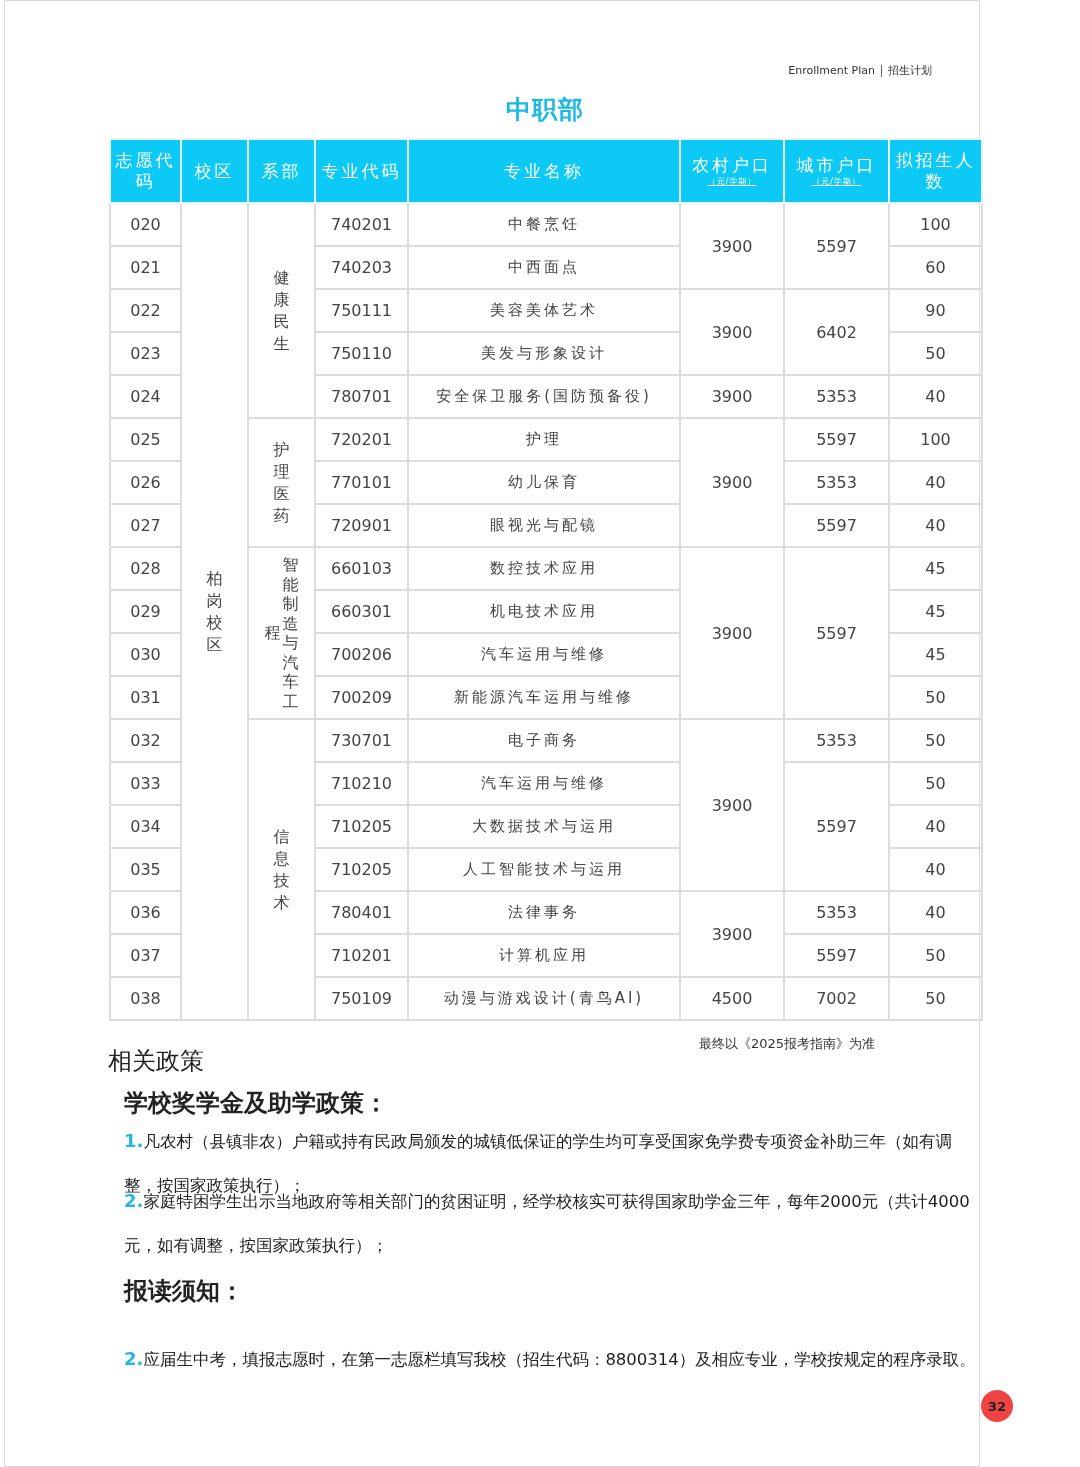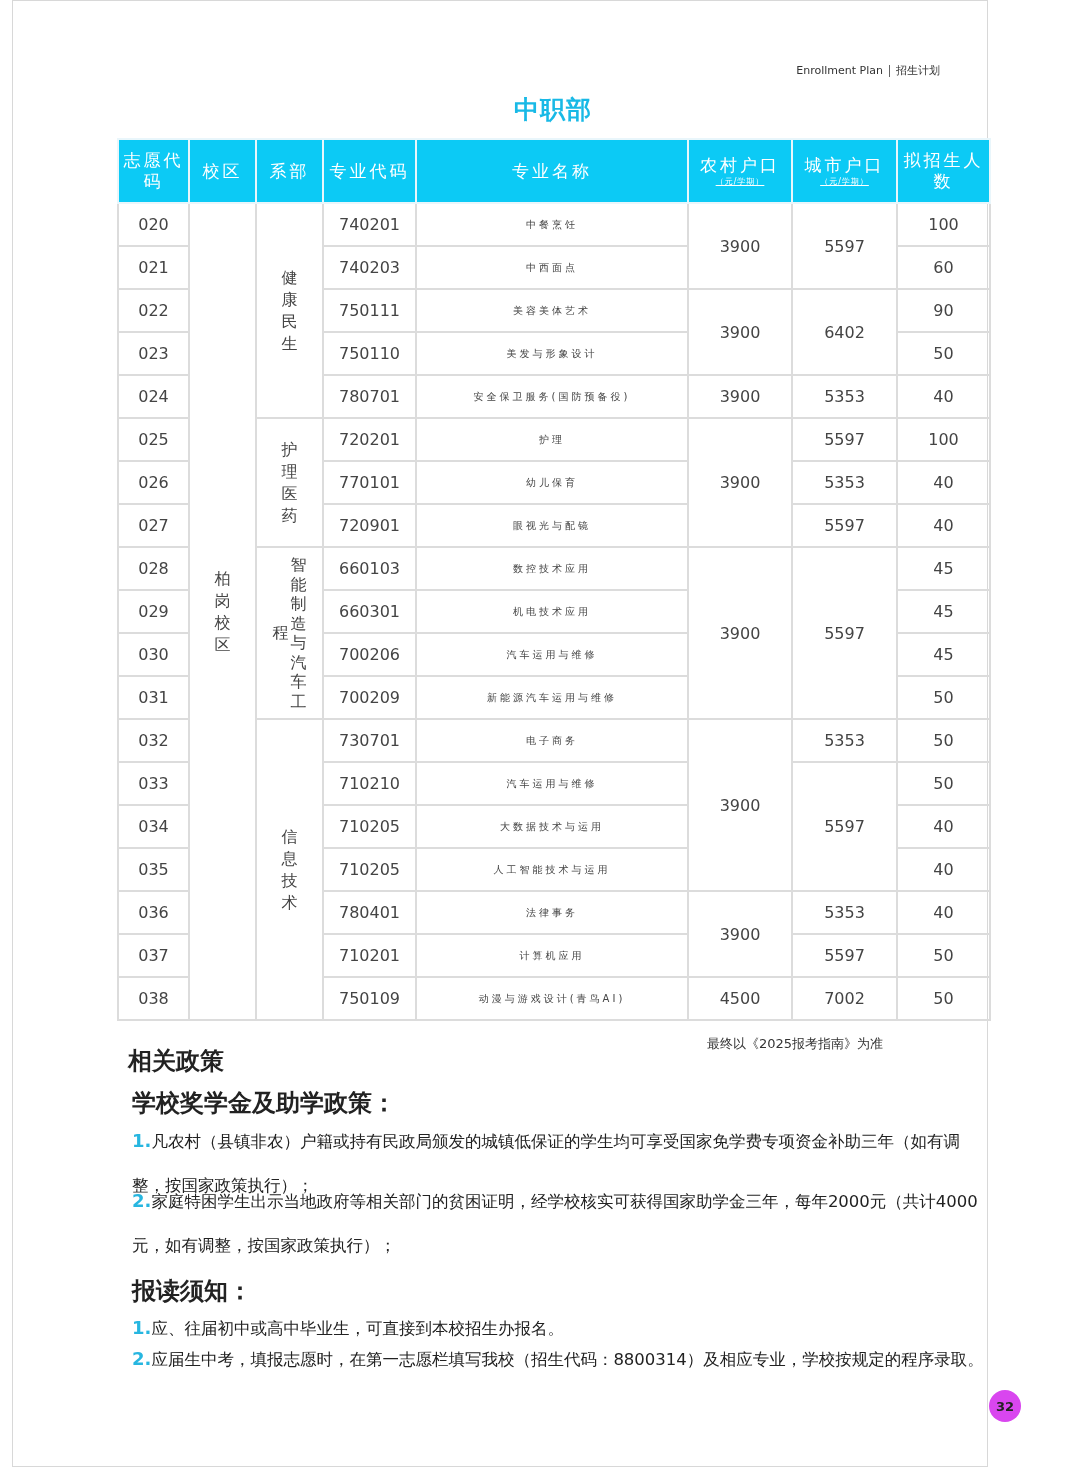--- a/index.html
+++ b/index.html
@@ -1,35 +1,35 @@
 <!DOCTYPE html>
 <html><head>
 <meta charset="utf-8">
 <style>
   * { box-sizing: border-box; margin: 0; padding: 0; }
   html, body { width: 1080px; height: 1467px; background: #ffffff; }
   body { position: relative; font-family: "DejaVu Sans", "Liberation Sans", sans-serif; color: #333; overflow: hidden; }
-  .page-frame { position: absolute; left: 12px; top: 0; width: 976px; height: 1467px; border: 1px solid #d8d8d8; }
+  .page-frame { position: absolute; left: 4px; top: 0; width: 976px; height: 1467px; border: 1px solid #d8d8d8; }
   .running-header { position: absolute; right: 47px; top: 62px; font-size: 11px; color: #333; display: flex; align-items: center; gap: 6px; }
   .running-header .sep { width: 1px; height: 12px; background: #666; }
   .section-title { position: absolute; left: 0; width: 1080px; top: 92px; text-align: center; font-size: 25px; font-weight: bold; color: #18b9e6; letter-spacing: 1px; }
   table.plan { position: absolute; left: 104px; top: 137px; width: 872px; border-collapse: collapse; table-layout: fixed; }
   table.plan th { background: #0ccaf5; color: #fff; font-weight: normal; border: 2px solid #e9f6fb; height: 64px; font-size: 17px; letter-spacing: 3px; line-height: 21px; text-align: center; vertical-align: middle; padding: 0 2px; }
   table.plan th .sub { display: block; font-size: 8px; letter-spacing: 1px; line-height: 10px; margin-top: 1px; text-decoration: underline; }
   table.plan td { border: 2px solid #dcdcdc; height: 43px; text-align: center; vertical-align: middle; font-size: 16px; color: #444; }
-  table.plan td.name { letter-spacing: 3px; font-size: 10px; }
+  table.plan td.name { letter-spacing: 3px; font-size: 15px; }
   td.vert { font-size: 15px; line-height: 22px; color: #555; }
   .vtext { display: inline-block; width: 1em; word-break: break-all; white-space: normal; }
   .vert-split { display: flex; justify-content: center; align-items: center; gap: 2px; }
   .note { position: absolute; right: 104px; top: 1034px; font-size: 13px; color: #333; }
-  .policy-title { position: absolute; left: 103px; top: 1044px; font-size: 24px; font-weight: bold; color: #222; margin-left: 12px; }
+  .policy-title { position: absolute; left: 103px; top: 1044px; font-size: 24px; font-weight: normal; color: #222; }
   .sub-title { position: absolute; left: 119px; font-size: 24px; font-weight: bold; color: #222; }
   .item { position: absolute; left: 119px; width: 860px; font-size: 16.5px; line-height: 44px; color: #222; }
   .item .num { color: #27b6e0; font-weight: bold; font-size: 18px; }
-  .page-num { position: absolute; left: 976px; top: 1389px; width: 32px; height: 32px; border-radius: 50%; background: #d946ef; color: #222; font-weight: bold; font-size: 13px; display: flex; align-items: center; justify-content: center; }
+  .page-num { position: absolute; left: 976px; top: 1389px; width: 32px; height: 32px; border-radius: 50%; background: #ef4444; color: #222; font-weight: bold; font-size: 13px; display: flex; align-items: center; justify-content: center; }
 </style>
 </head>
 <body>
 
 <div class="page-frame">
 
   <div class="running-header">
     <span>Enrollment Plan</span>
     <span class="sep"></span>
     <span>招生计划</span>
@@ -220,21 +220,18 @@
 
   <div class="item" style="top:1118px">
     <span class="num">1.</span><span>凡农村（县镇非农）户籍或持有民政局颁发的城镇低保证的学生均可享受国家免学费专项资金补助三年（如有调整，按国家政策执行）；</span>
   </div>
   <div class="item" style="top:1178px">
     <span class="num">2.</span><span>家庭特困学生出示当地政府等相关部门的贫困证明，经学校核实可获得国家助学金三年，每年2000元（共计4000元，如有调整，按国家政策执行）；</span>
   </div>
 
   <div class="sub-title" style="top:1274px">报读须知：</div>
 
-  <div class="item" style="top:1305px">
-    <span class="num">1.</span><span>应、往届初中或高中毕业生，可直接到本校招生办报名。</span>
-  </div>
   <div class="item" style="top:1336px">
     <span class="num">2.</span><span>应届生中考，填报志愿时，在第一志愿栏填写我校（招生代码：8800314）及相应专业，学校按规定的程序录取。</span>
   </div>
 
   <div class="page-num">32</div>
 </div>
 
 </body></html>

